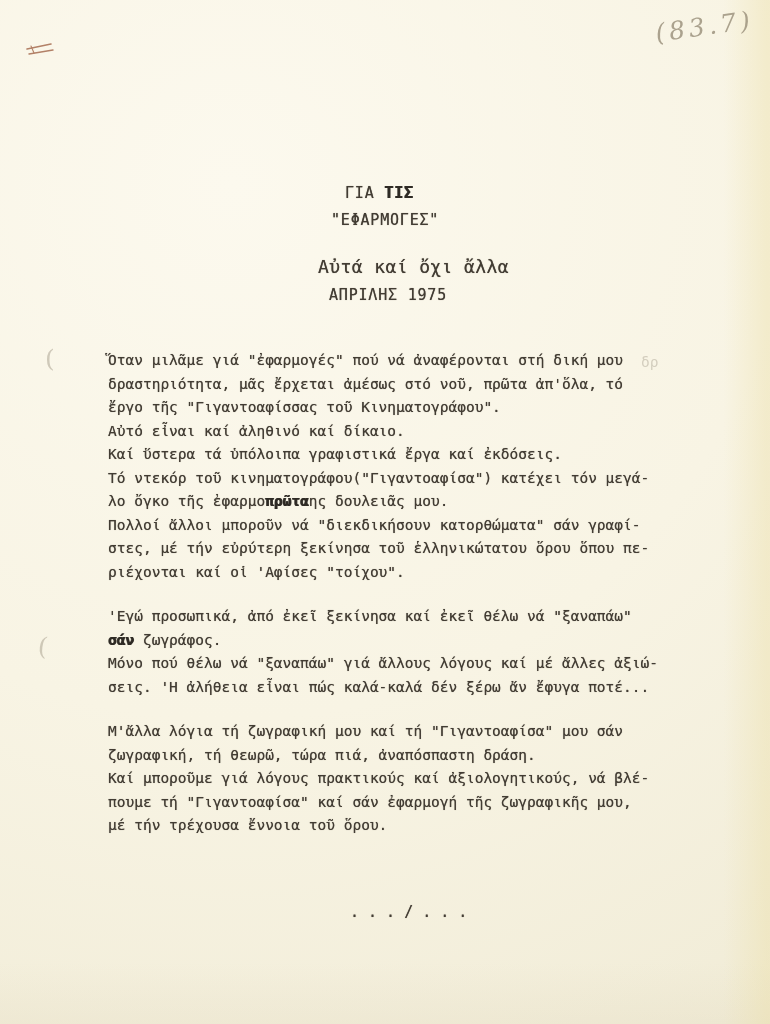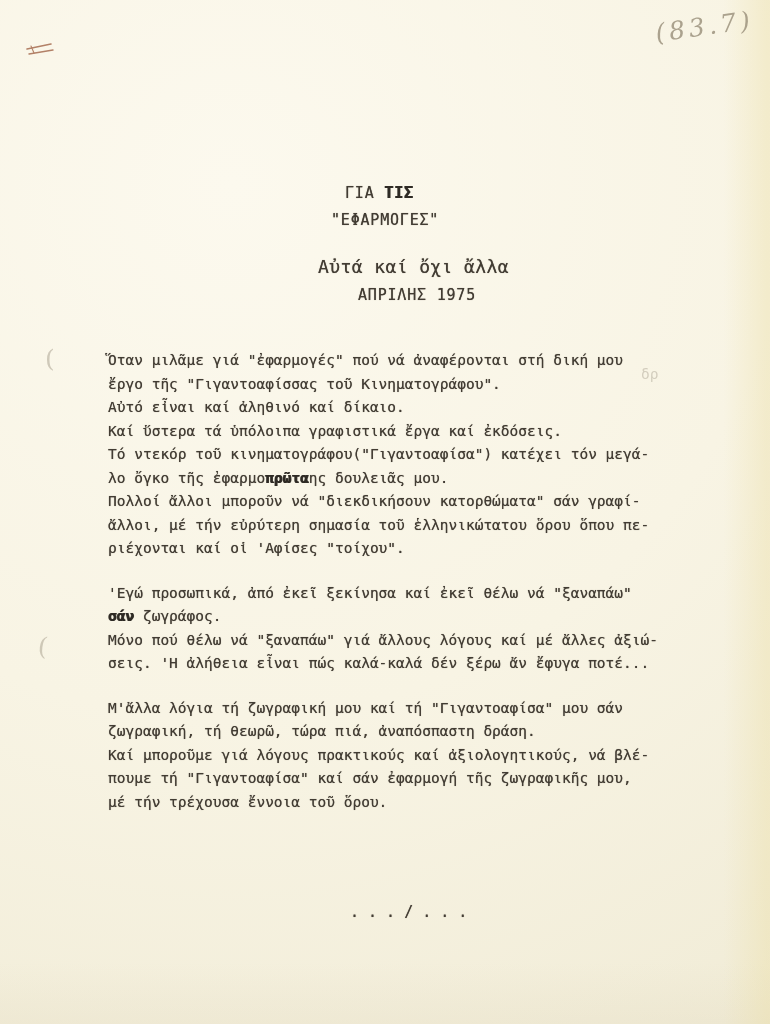--- a/index.html
+++ b/index.html
@@ -27,41 +27,41 @@
     margin-top:48px;
   }
   .hline{
     position:absolute;white-space:pre;
     font-size:15px;letter-spacing:0.8px;
     text-shadow:0 0 0.7px rgba(66,60,51,0.85);
   }
   #h1{left:345px;top:184px;}
   #h2{left:331px;top:211px;}
   #h3{left:318px;top:256px;font-size:18px;letter-spacing:0.4px;}
-  #h4{left:329px;top:286px;margin-left:29px;}
+  #h4{left:329px;top:286px;}
   .footer-mark{
     position:absolute;left:350px;top:903px;white-space:pre;
     font-size:15px;text-shadow:0 0 0.7px rgba(66,60,51,0.8);
   }
   .corner-note{
     position:absolute;right:16px;top:12px;
     font-family:"DejaVu Serif",serif;font-style:italic;
     font-size:25px;color:#988e79;letter-spacing:4px;
     transform:rotate(-8deg);opacity:0.8;
   }
   .margin-paren{
     position:absolute;
     font-family:"DejaVu Serif",serif;
     font-size:25px;color:rgba(148,138,118,0.42);
   }
   .mp1{left:45px;top:344px;}
   .mp2{left:38px;top:632px;transform:rotate(7deg);}
   .ghost-text{
     position:absolute;left:641px;top:354px;
-    font-size:14.5px;color:rgba(125,115,98,0.3);margin-top:12px;
+    font-size:14.5px;color:rgba(125,115,98,0.3);
   }
   .pencil-mark{position:absolute;left:24px;top:40px;opacity:0.75;}
 </style>
 </head>
 <body>
 
 <div class="page">
 
   <svg class="pencil-mark" width="34" height="18" viewBox="0 0 34 18">
     <path d="M3 9 L27 4" stroke="#9b5a3c" stroke-width="1.6" fill="none" stroke-linecap="round"></path>
@@ -77,27 +77,28 @@
   <div class="hline" id="h1"><span>ΓΙΑ </span><span class="ovr">ΤΙΣ</span></div>
   <div class="hline" id="h2">"ΕΦΑΡΜΟΓΕΣ"</div>
   <div class="hline" id="h3">Αὐτά καί ὄχι ἄλλα</div>
   <div class="hline" id="h4">ΑΠΡΙΛΗΣ 1975</div>
 
   <div class="ghost-text">δρ</div>
 
   <div class="body-text">
       <div class="para">
         <div class="line">Ὅταν μιλᾶμε γιά "ἐφαρμογές" πού νά ἀναφέρονται στή δική μου</div>
+        <div class="line">δραστηριότητα, μᾶς ἔρχεται ἀμέσως στό νοῦ, πρῶτα ἀπ'ὅλα, τό</div>
         <div class="line">ἔργο τῆς "Γιγαντοαφίσσας τοῦ Κινηματογράφου".</div>
         <div class="line">Αὐτό εἶναι καί ἀληθινό καί δίκαιο.</div>
         <div class="line">Καί ὕστερα τά ὑπόλοιπα γραφιστικά ἔργα καί ἐκδόσεις.</div>
         <div class="line">Τό ντεκόρ τοῦ κινηματογράφου("Γιγαντοαφίσα") κατέχει τόν μεγά-</div>
         <div class="line"><span>λο ὄγκο τῆς ἐφαρμο</span><span class="ovr">πρῶτα</span><span>ης δουλειᾶς μου.</span></div>
         <div class="line">Πολλοί ἄλλοι μποροῦν νά "διεκδικήσουν κατορθώματα" σάν γραφί-</div>
-        <div class="line">ἄλλοι, μέ τήν εὐρύτερη σημασία τοῦ ἑλληνικώτατου ὅρου ὅπου πε-</div>
+        <div class="line">στες, μέ τήν εὐρύτερη ξεκίνησα τοῦ ἑλληνικώτατου ὅρου ὅπου πε-</div>
         <div class="line">ριέχονται καί οἱ 'Αφίσες "τοίχου".</div>
       </div>
       <div class="para">
         <div class="line">'Εγώ προσωπικά, ἀπό ἐκεῖ ξεκίνησα καί ἐκεῖ θέλω νά "ξαναπάω"</div>
         <div class="line"><span class="ovr">σάν</span><span> ζωγράφος.</span></div>
         <div class="line">Μόνο πού θέλω νά "ξαναπάω" γιά ἄλλους λόγους καί μέ ἄλλες ἀξιώ-</div>
         <div class="line">σεις. 'Η ἀλήθεια εἶναι πώς καλά-καλά δέν ξέρω ἄν ἔφυγα ποτέ...</div>
       </div>
       <div class="para">
         <div class="line">Μ'ἄλλα λόγια τή ζωγραφική μου καί τή "Γιγαντοαφίσα" μου σάν</div>

